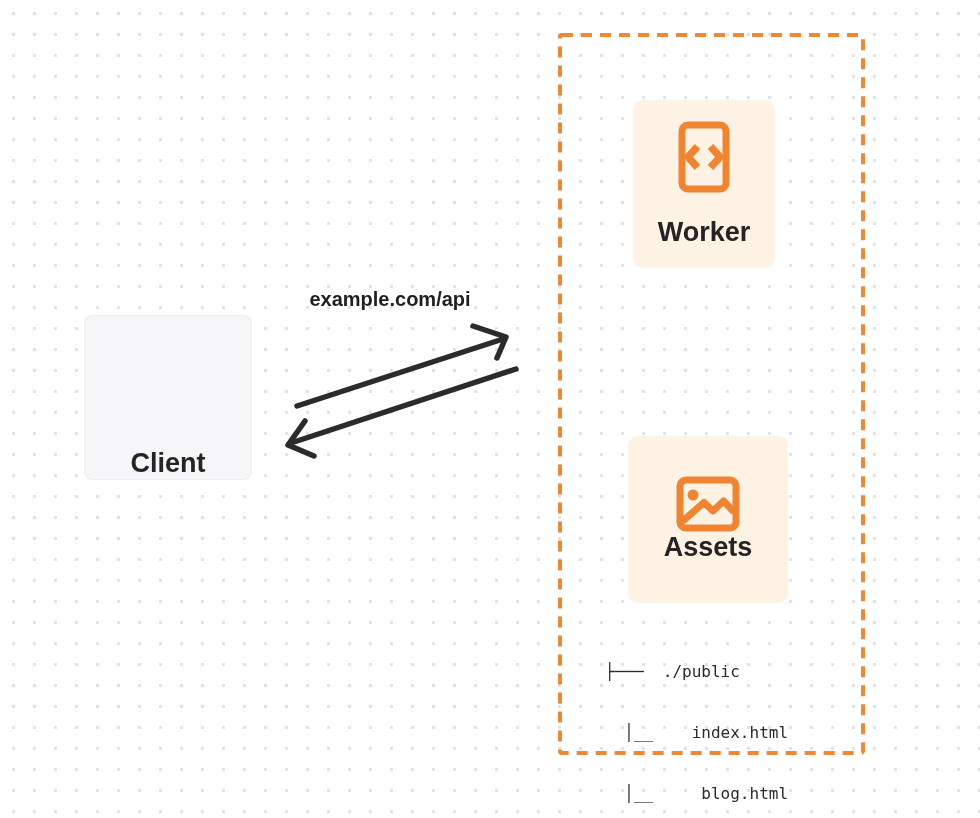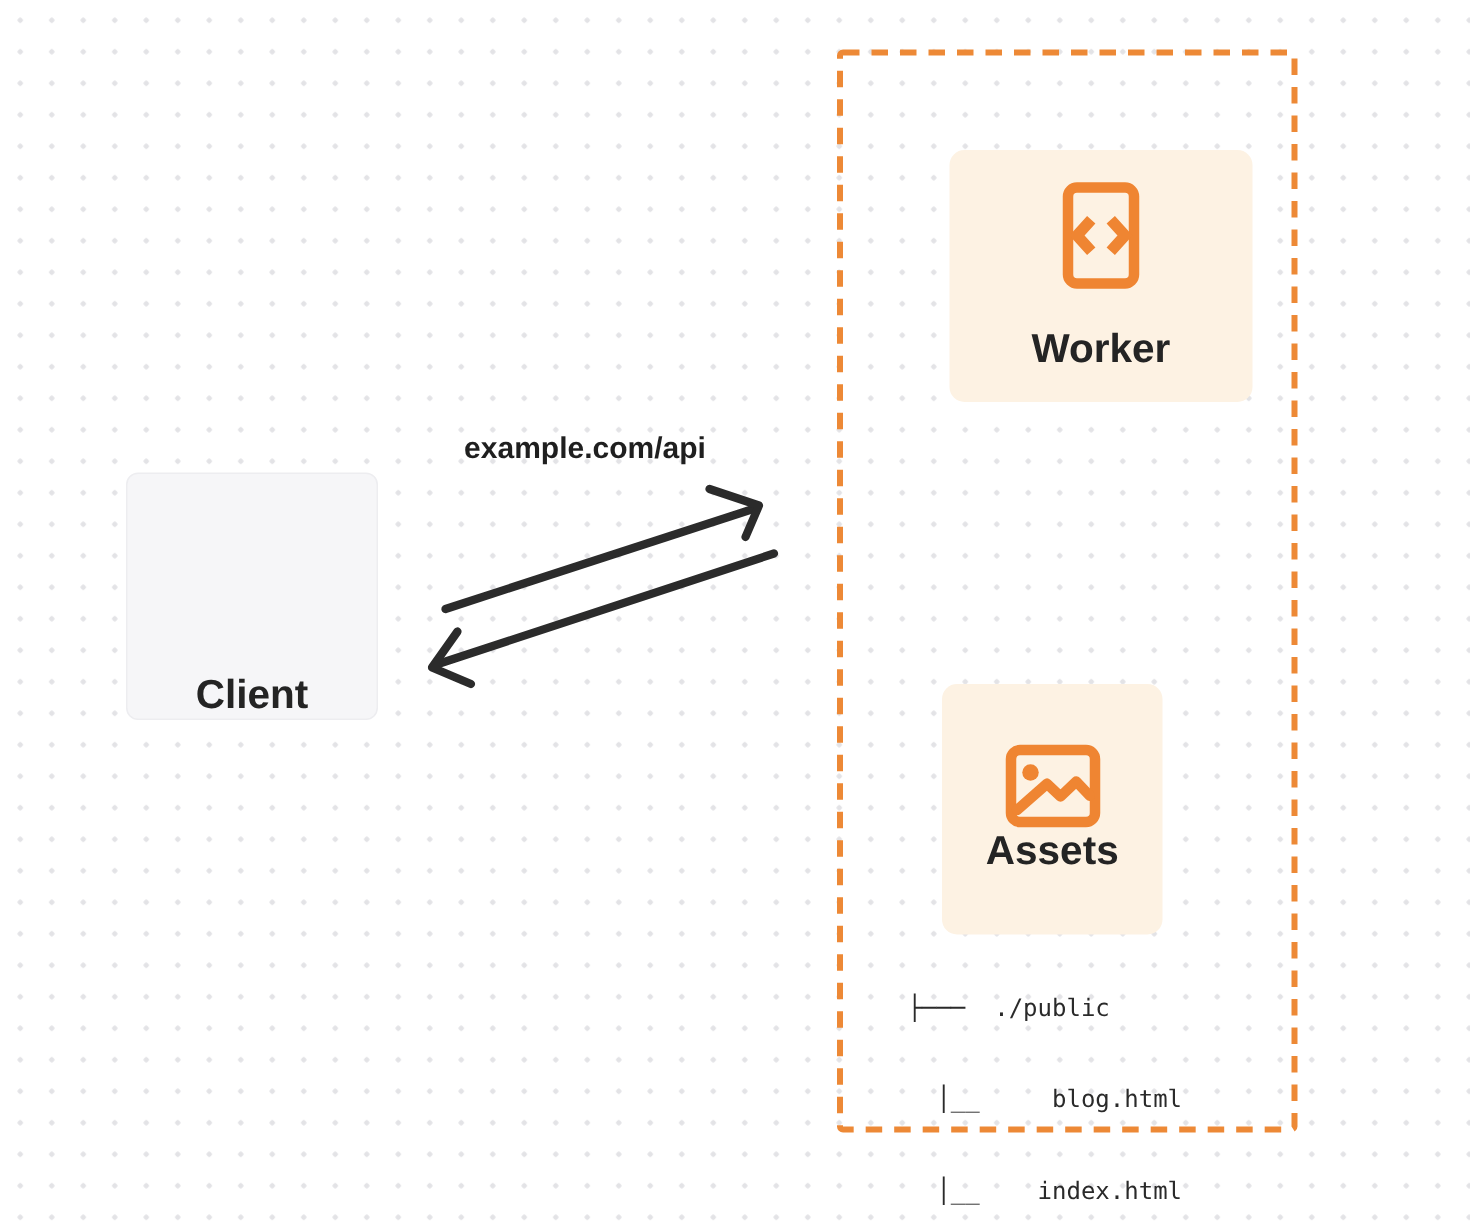--- a/index.html
+++ b/index.html
@@ -20,22 +20,22 @@
   }
   .project-label{
     position:absolute;left:711px;top:17px;transform:translateX(-50%);
     background:#ffffff;padding:0 10px;z-index:3;
     color:#ed8936;font-weight:bold;font-size:24px;line-height:32px;white-space:nowrap;
   }
   .card{
     position:absolute;background:#fdf2e3;border-radius:10px;z-index:2;
     display:flex;flex-direction:column;align-items:center;justify-content:center;
   }
-  .card-worker{left:633px;top:100px;width:202px;height:168px;gap:24px;}
-  .card-assets{left:628px;top:456px;width:147px;height:167px;}
+  .card-worker{left:633px;top:100px;width:142px;height:168px;gap:24px;}
+  .card-assets{left:628px;top:436px;width:160px;height:167px;}
   .card .node-label{font-size:27px;}
   .request-label{
     position:absolute;left:390px;top:288px;transform:translateX(-50%);
     font-weight:bold;font-size:20px;color:#1f1f1f;white-space:nowrap;z-index:2;
   }
   .file-tree{
     position:absolute;left:605px;top:621px;z-index:2;
     font-family:"DejaVu Sans Mono",monospace;font-size:16px;line-height:20.4px;
     color:#2a2a2a;white-space:pre;
   }
@@ -76,18 +76,18 @@
     <svg width="64" height="56" viewBox="0 0 64 56">
       <rect x="4" y="4" width="56" height="48" rx="6" fill="none" stroke="#ef8532" stroke-width="7"></rect>
       <circle cx="17" cy="19" r="5.5" fill="#ef8532"></circle>
       <polyline points="8,44 28,26.5 37,35 47.5,25 56.5,34.5" fill="none" stroke="#ef8532" stroke-width="7" stroke-linecap="round" stroke-linejoin="round"></polyline>
     </svg>
     <span class="node-label">Assets</span>
   </div>
 
   <div class="file-tree">
     <div>├───  ./public</div>
+    <div>  │__    index.html</div>
     <div>  │__     blog.html</div>
-    <div>  │__    index.html</div>
     
   </div>
 
 </div>
 
 </body></html>

